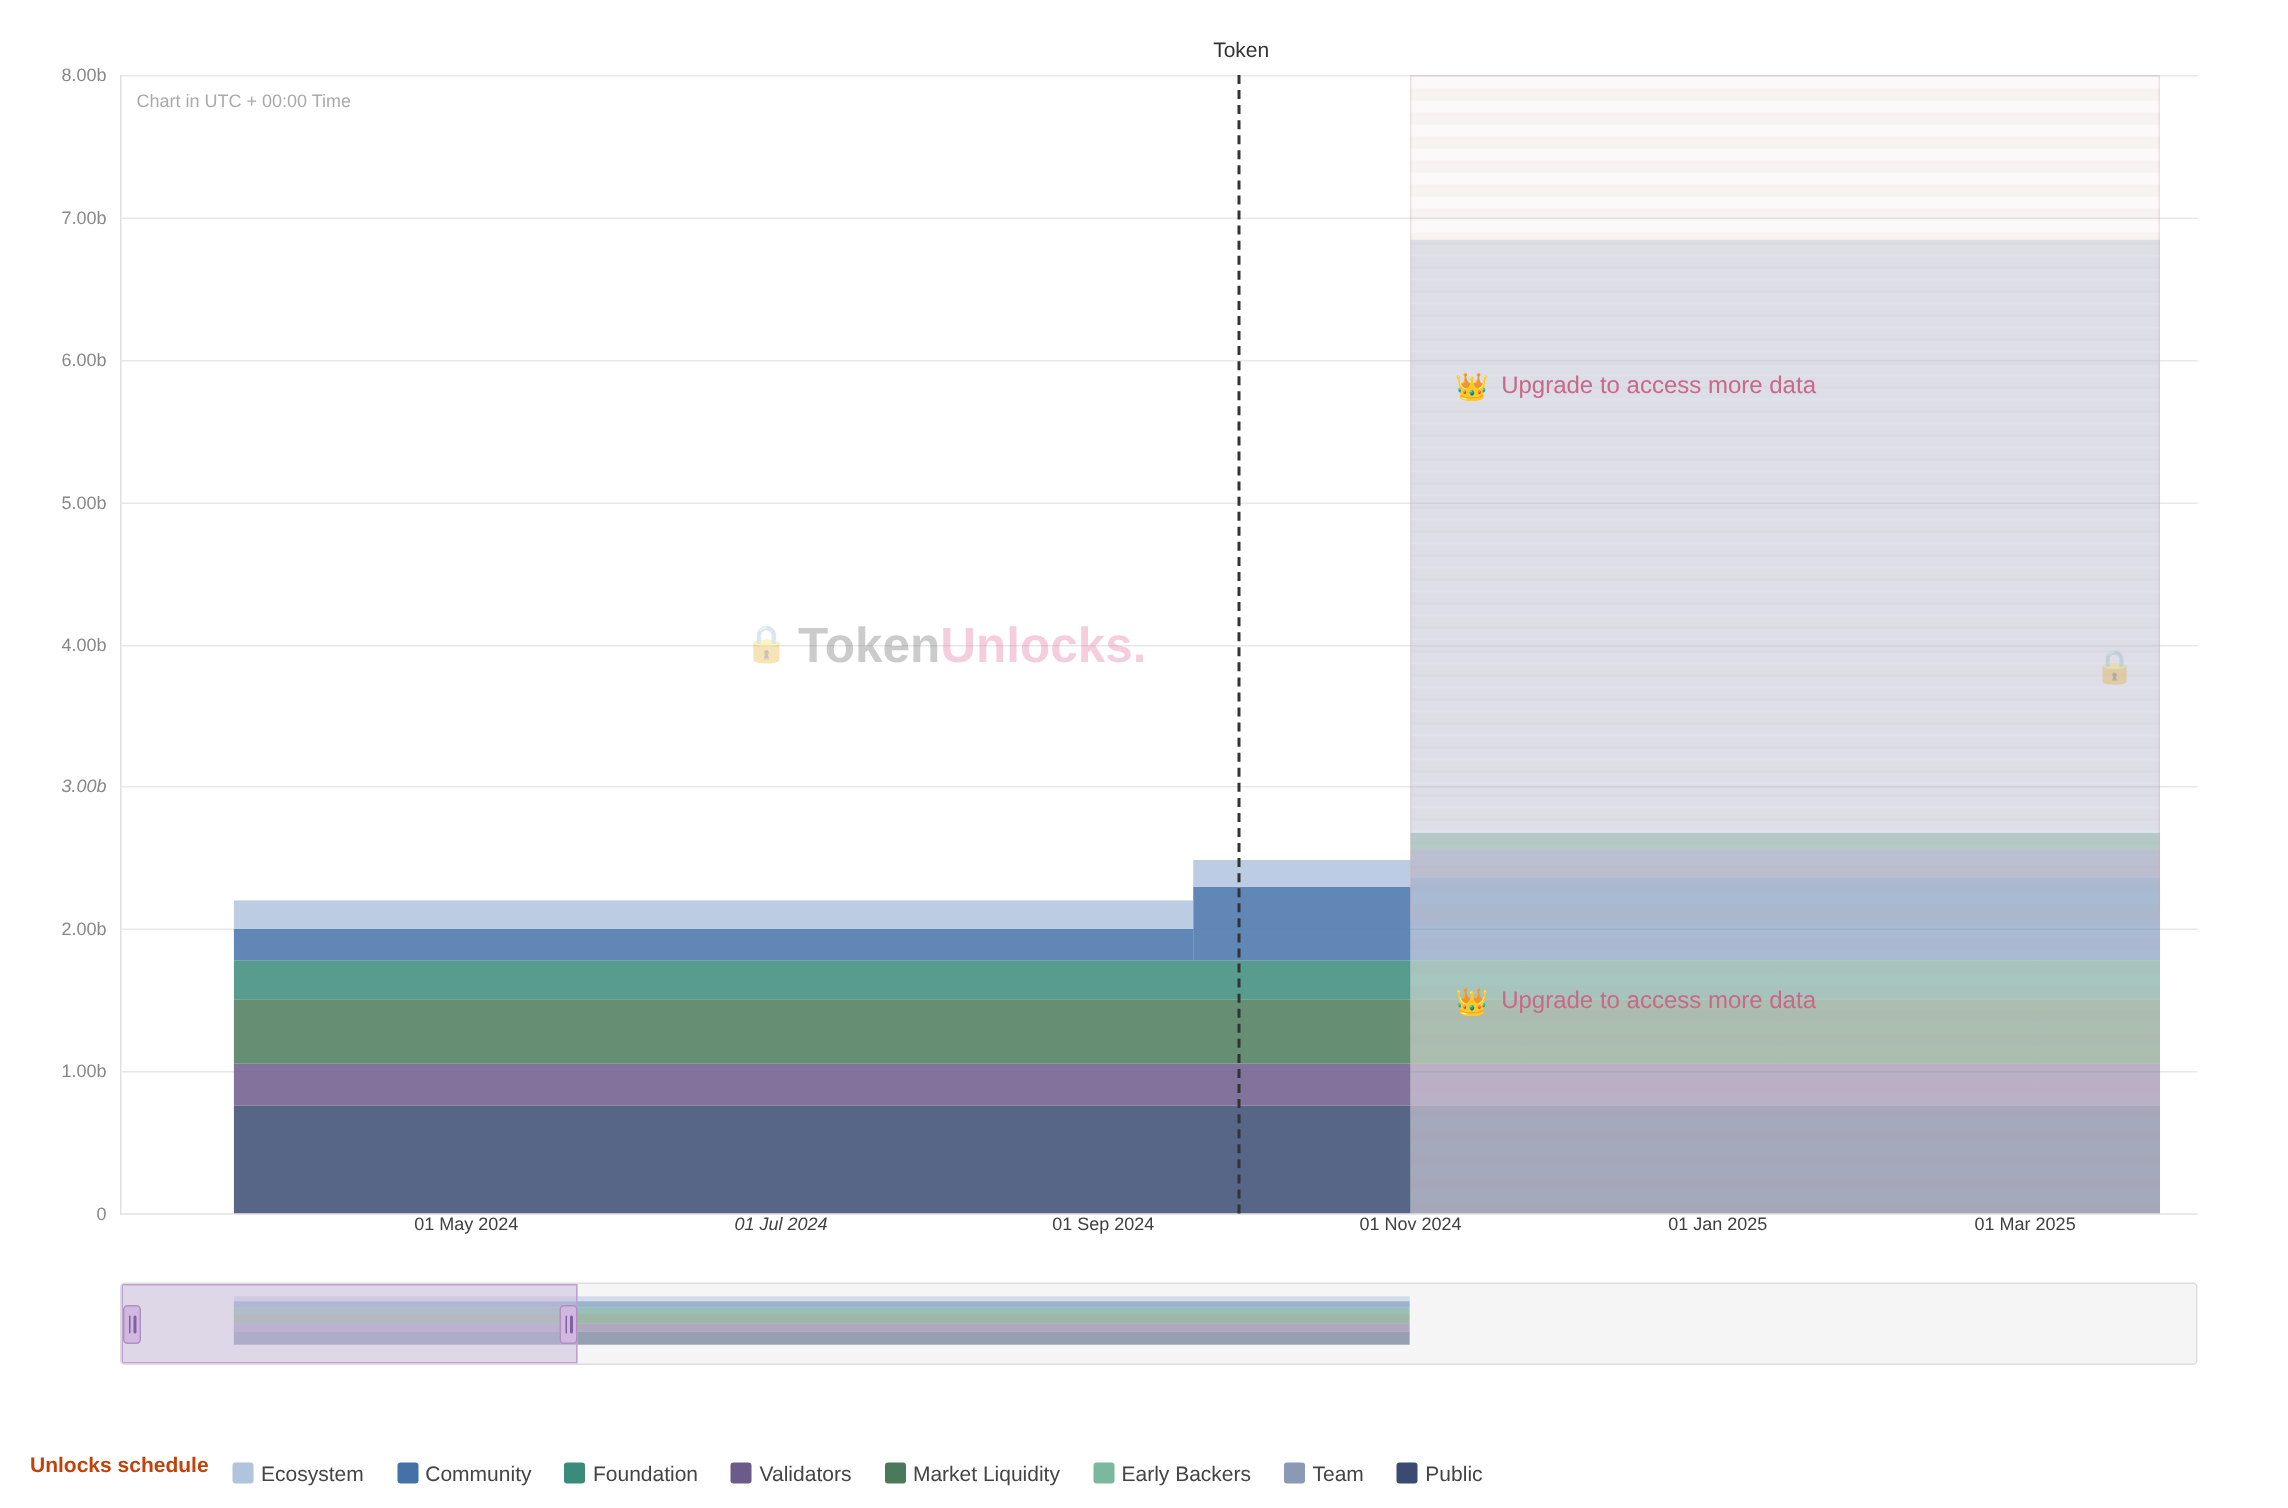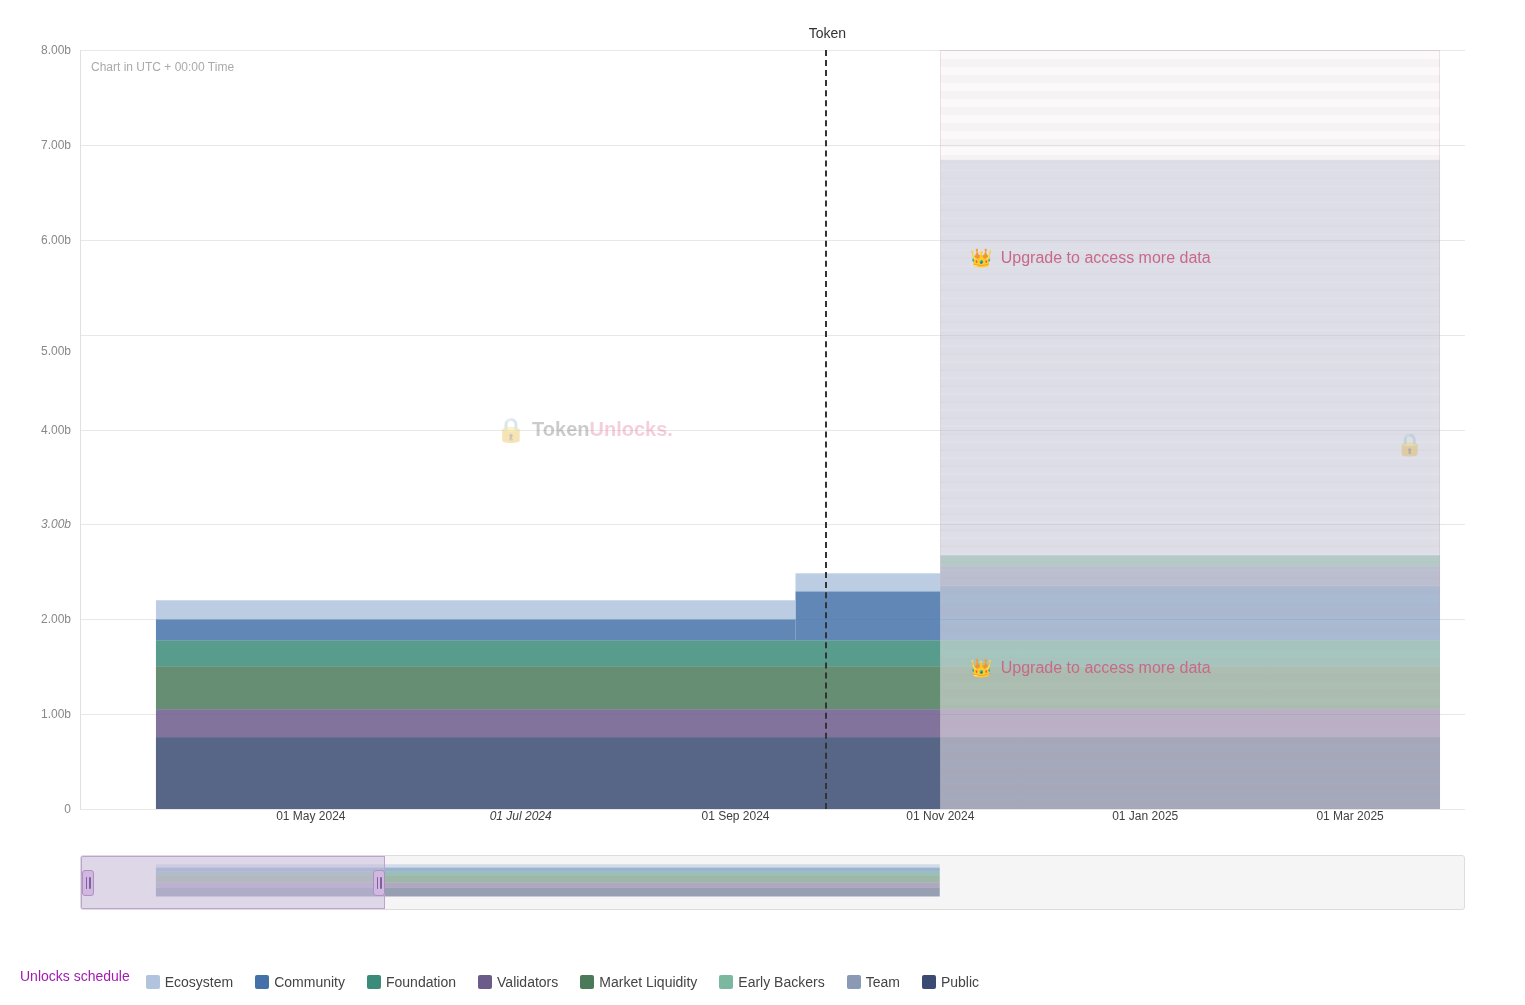--- a/index.html
+++ b/index.html
@@ -108,21 +108,21 @@
     
     .watermark {
       position: absolute;
       z-index: 4;
       display: flex;
       align-items: center;
       gap: 6px;
       opacity: 0.35;
     }
     .watermark-text {
-      font-size: 20px;
+      font-size: 33px;
       font-weight: 700;
       color: #555;
     }
     .watermark-text span.token { color: #555; }
     .watermark-text span.unlocks { color: #e06090; }
     .watermark-text span.dot { color: #e06090; }
 
     
     .range-selector {
       position: absolute;
@@ -194,23 +194,23 @@
       margin-top: 12px;
     }
     .legend-dot {
       width: 14px;
       height: 14px;
       border-radius: 2px;
       flex-shrink: 0;
     }
     .legend-label-title {
       font-size: 14px;
-      color: #a21caf;
+      color: #c2410c;
       margin-right: 12px;
-      font-weight: 400;
+      font-weight: 700;
     }
 
     
     .chart-svg {
       position: absolute;
       top: 0;
       left: 0;
       width: 100%;
       height: 100%;
     }
@@ -221,21 +221,21 @@
 <div class="chart-container">
 
   <div class="chart-area" style="position:relative; margin-top:30px;">
 
     <div class="chart-subtitle">Chart in UTC + 00:00 Time</div>
 
     <div class="y-axis" style="position:absolute; left:-75px; top:0; height:100%;">
       <span class="y-label" style="top:0%;">8.00b</span>
       <span class="y-label" style="top:12.5%;">7.00b</span>
       <span class="y-label" style="top:25%;">6.00b</span>
-      <span class="y-label" style="top:37.5%;margin-top:16px;">5.00b</span>
+      <span class="y-label" style="top:37.5%;">5.00b</span>
       <span class="y-label" style="top:50%;">4.00b</span>
       <span class="y-label" style="top:62.5%;font-style:italic;">3.00b</span>
       <span class="y-label" style="top:75%;">2.00b</span>
       <span class="y-label" style="top:87.5%;">1.00b</span>
       <span class="y-label" style="top:100%; transform:translateY(-50%);">0</span>
     </div>
 
     <div style="position:absolute;left:0;right:0;top:0%;height:1px;background:#e8e8e8;"></div>
     <div style="position:absolute;left:0;right:0;top:12.5%;height:1px;background:#e8e8e8;"></div>
     <div style="position:absolute;left:0;right:0;top:25%;height:1px;background:#e8e8e8;"></div>

